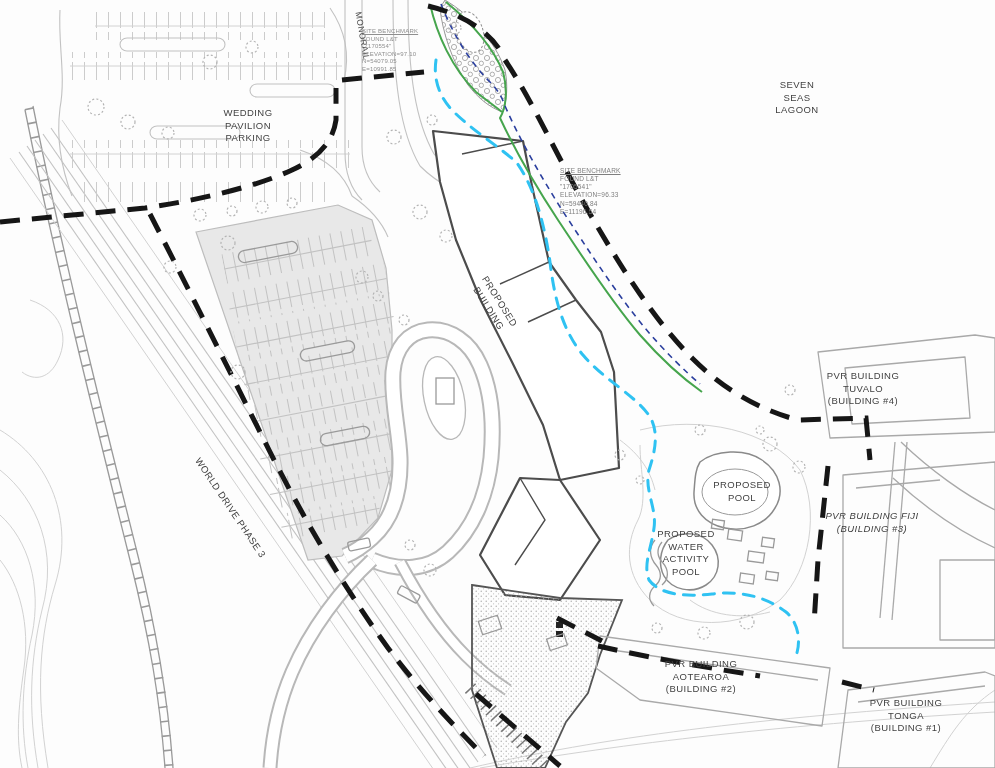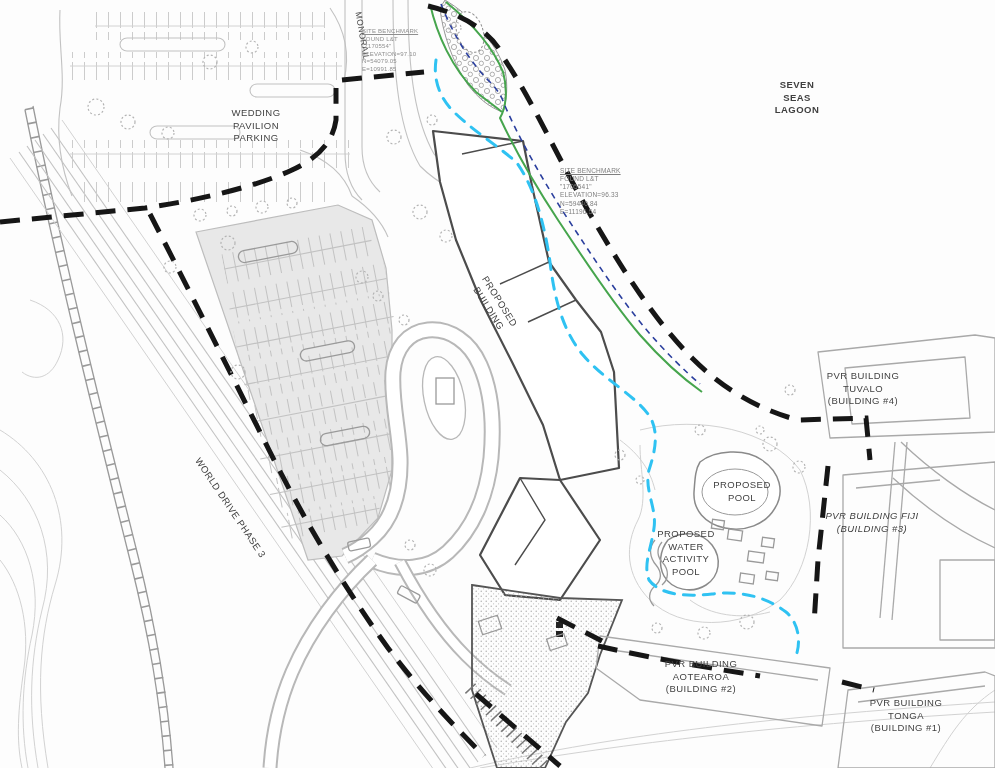--- a/index.html
+++ b/index.html
@@ -304,24 +304,24 @@
         <circle class="tree" cx="410" cy="545" r="5"></circle>
     <circle class="tree" cx="200" cy="215" r="6"></circle>
         <circle class="tree" cx="232" cy="211" r="5"></circle>
     <circle class="tree" cx="262" cy="207" r="6"></circle>
         <circle class="tree" cx="292" cy="203" r="5"></circle>
     <circle class="tree" cx="455" cy="28" r="6"></circle>
         <circle class="tree" cx="432" cy="120" r="5"></circle>
   </g>
 </svg>
 
-<div class="plan-label" style="left:256px;top:126px;">WEDDING
+<div class="plan-label" style="left:248px;top:126px;">WEDDING
 PAVILION
 PARKING</div>
-<div class="plan-label" style="left:797px;top:98px;font-weight:bold;">SEVEN
+<div class="plan-label" style="left:797px;top:98px;">SEVEN
 SEAS
 LAGOON</div>
 <div class="plan-label small" style="left:362px;top:36px;transform:translate(-50%,-50%) rotate(80deg);">MONORAIL</div>
 <div class="plan-label" style="left:230px;top:508px;transform:translate(-50%,-50%) rotate(56deg);white-space:nowrap;">WORLD DRIVE PHASE 3</div>
 <div class="plan-label" style="left:494px;top:305px;transform:translate(-50%,-50%) rotate(58deg);">PROPOSED
 BUILDING</div>
 <div class="plan-label" style="left:742px;top:492px;">PROPOSED
 POOL</div>
 <div class="plan-label" style="left:686px;top:553px;">PROPOSED
 WATER

